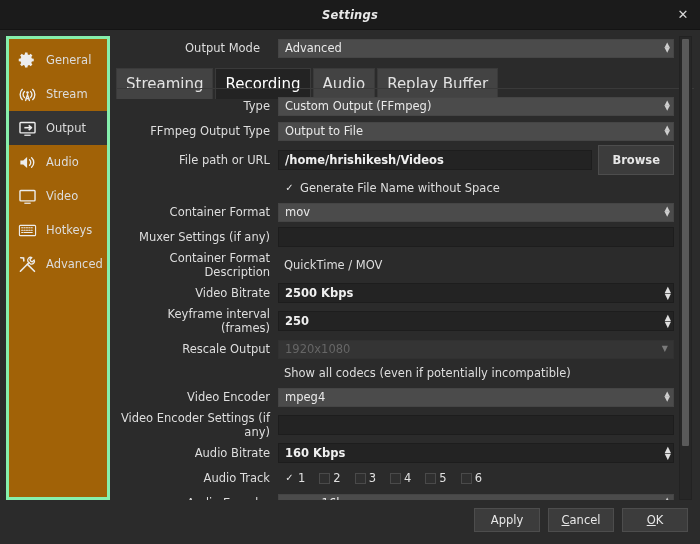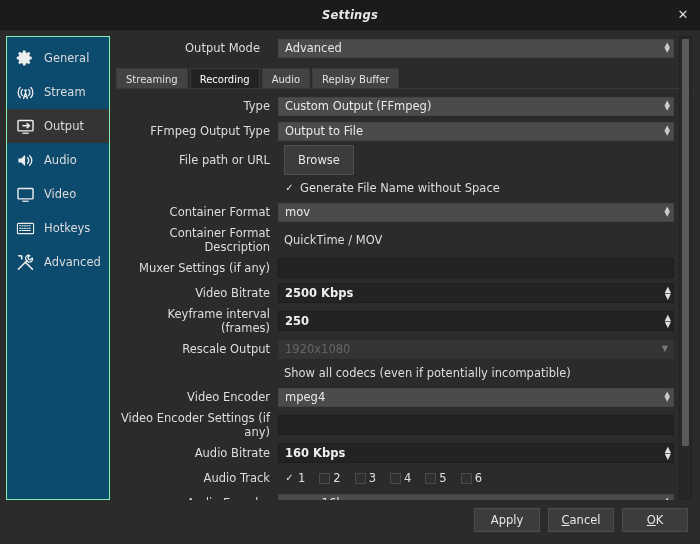--- a/index.html
+++ b/index.html
@@ -37,22 +37,22 @@
   }
   
   .body {
     flex: 1 1 auto; display: flex; min-height: 0;
     background: #2b2b2b;
     padding: 6px 6px 0 6px;
   }
   
   .sidebar {
     width: 104px; flex: 0 0 104px;
-    background: #0c4a6e;
-    border: 1px solid #86efac;
+    background: #a16207;
+    border: 3px solid #86efac;
     padding-top: 4px;
     display: flex; flex-direction: column;
   }
   .side-item {
     height: 34px;
     display: flex; align-items: center;
     padding-left: 8px; gap: 9px;
     color: #dcdcdc; font-size: 11.5px;
     cursor: pointer;
     border: none;
@@ -88,24 +88,24 @@
     flex: 0 0 auto;
   }
   .outmode-lbl { width: 162px; padding-right: 18px; }
   
   .tabs {
     display: flex; gap: 2px; height: 21px;
     margin-left: 0; margin-bottom: 6px;
     position: relative;
   }
   .tab {
-    padding: 0 9px; height: 21px;
+    padding: 0 9px; height: 31px;
     display: flex; align-items: center;
     background: #434343; color: #e2e2e2;
-    font-size: 10px; cursor: pointer;
+    font-size: 15px; cursor: pointer;
     border: 1px solid #3a3a3a; border-bottom: none;
   }
   .tab.active { background: #232323; color: #ffffff; }
   .tabs-underline {
     position: absolute; left: 0; right: -20px; bottom: 0; height: 1px;
     background: #3a3a3a;
   }
   
   .form { display: flex; flex-direction: column; }
   .row {
@@ -176,20 +176,21 @@
     color: #dedede; font-size: 11.5px; padding-left: 6px;
   }
   .browse-btn {
     flex: 0 0 auto; margin-left: 6px;
     height: 24px; padding: 14px 13px;
     background: #3c3c3c; color: #e7e7e7;
     font-size: 11.5px;
     display: flex; align-items: center; justify-content: center;
     border: 1px solid #4d4d4d;
     cursor: pointer;
+    font-weight: bold;
   }
   
   .chk-row { display: flex; align-items: center; min-height: 20px; margin-bottom: 3px; }
   .chk-row .spacer { width: 162px; flex: 0 0 162px; }
   .chk {
     display: flex; align-items: center; gap: 5px;
     padding-left: 6px; cursor: pointer;
   }
   .chk .box {
     width: 11px; height: 11px; flex: 0 0 11px;
@@ -383,20 +384,21 @@
                     <span>▲</span>
                     <span>▼</span>
                   </span>
               </div>
             </div>
           </div>
 
           <div class="row">
             <div class="lbl">File path or URL</div>
             <div class="field">
+              <div class="input">/home/hrishikesh/Videos</div>
               <div class="browse-btn">Browse</div>
             </div>
           </div>
 
           <div class="chk-row">
             <div class="spacer"></div>
             <div class="chk">
               <span class="box">✓</span>
               <span class="txt">Generate File Name without Space</span>
             </div>
@@ -409,30 +411,30 @@
                 <span>mov</span>
                 <span class="spin">
                     <span>▲</span>
                     <span>▼</span>
                   </span>
               </div>
             </div>
           </div>
 
           <div class="row">
+            <div class="lbl">Muxer Settings (if any)</div>
+            <div class="field">
+              <div class="input plain empty"></div>
+            </div>
+          </div>
+
+          <div class="row">
             <div class="lbl">Container Format Description</div>
             <div class="field">
               <div class="statictext">QuickTime / MOV</div>
-            </div>
-          </div>
-
-          <div class="row">
-            <div class="lbl">Muxer Settings (if any)</div>
-            <div class="field">
-              <div class="input plain empty"></div>
             </div>
           </div>
 
           <div class="row">
             <div class="lbl">Video Bitrate</div>
             <div class="field">
               <div class="spinbox">
                 <span class="val">2500 Kbps</span>
                 <span class="spin-arrows">
                     <span>▲</span>

